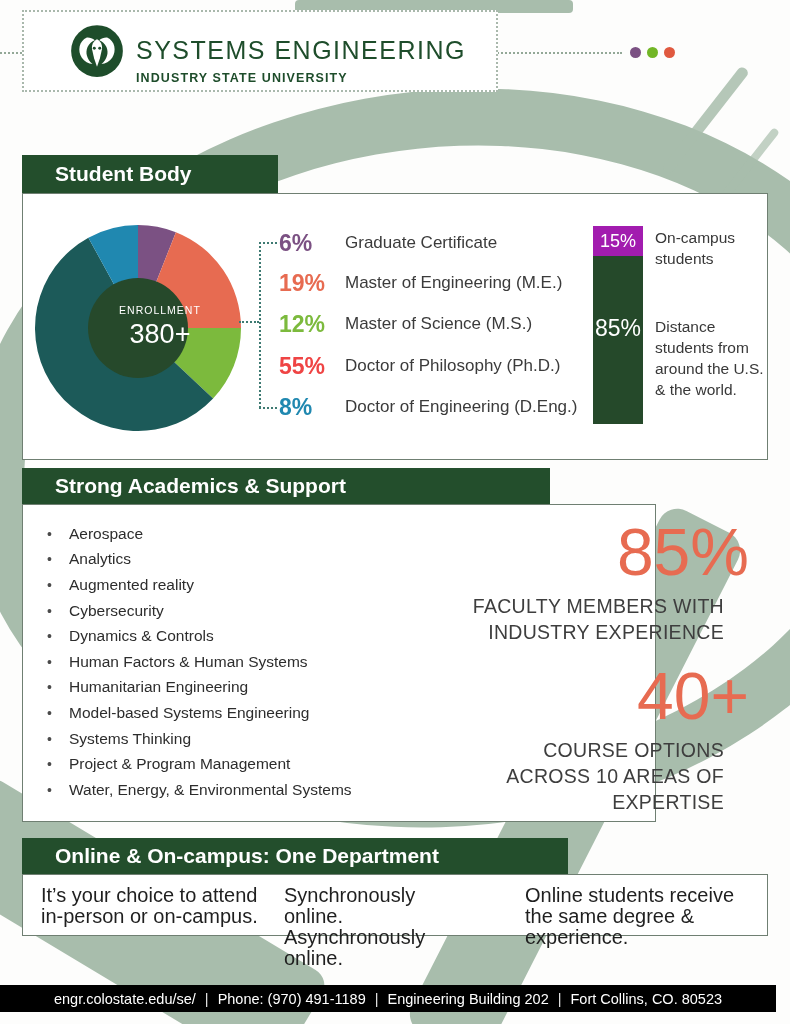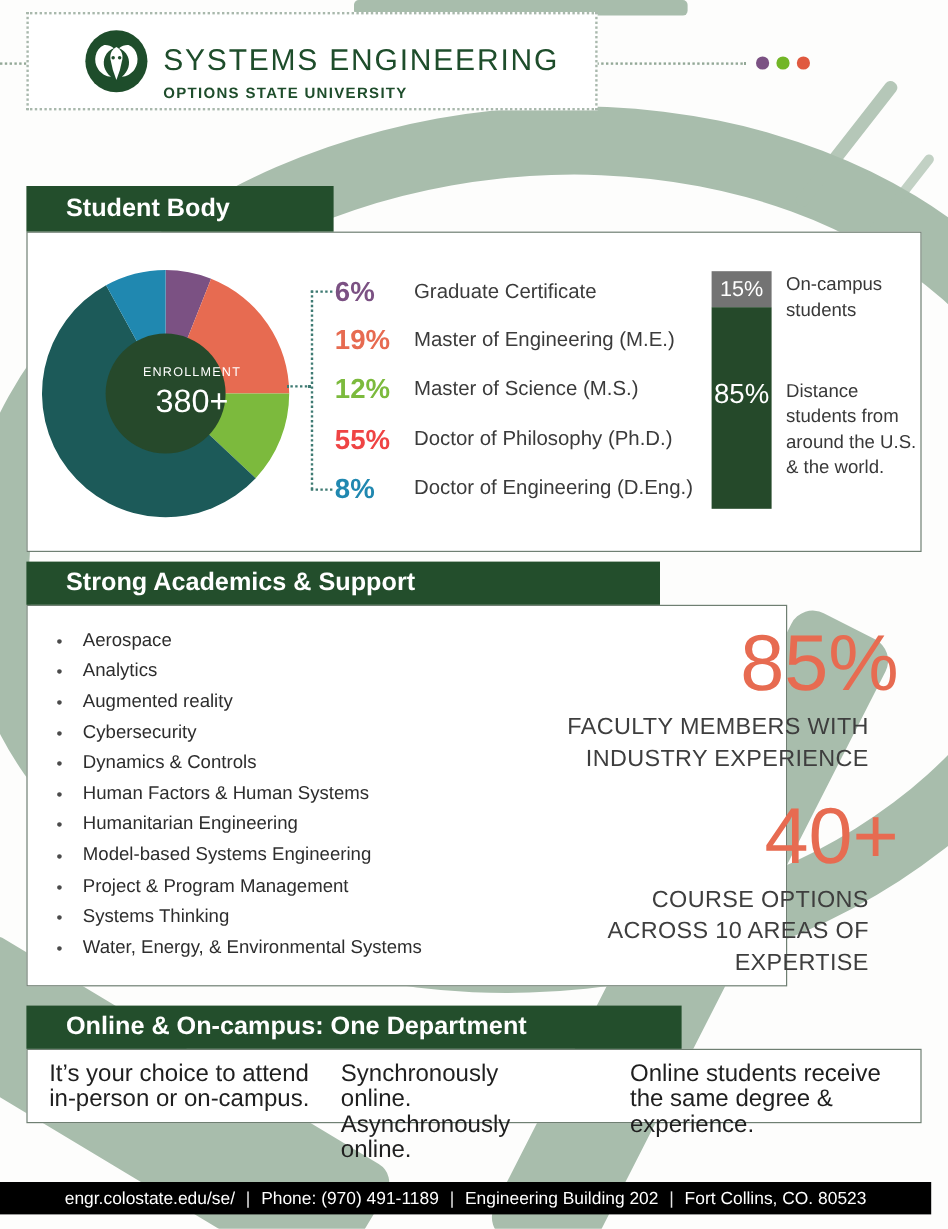--- a/index.html
+++ b/index.html
@@ -95,21 +95,21 @@
     <svg class="logo" viewBox="0 0 48 48">
       <circle cx="24" cy="24" r="23" fill="#1e4d2b"></circle>
       <path d="M15 12 C8 15 6.5 24 10.5 30 C12.8 33.4 16.5 35.4 20 35.6 C15 31.5 13.4 25.5 15.6 20.5 C17 17.4 19.5 15.2 22 14.4 C20 12.6 17.4 11.8 15 12 Z" fill="#ffffff"></path>
       <path d="M33 12 C40 15 41.5 24 37.5 30 C35.2 33.4 31.5 35.4 28 35.6 C33 31.5 34.6 25.5 32.4 20.5 C31 17.4 28.5 15.2 26 14.4 C28 12.6 30.6 11.8 33 12 Z" fill="#ffffff"></path>
       <path d="M24 13.5 C20.8 15.2 19 18.4 19.6 22.5 L21.4 30.5 L24 38 L26.6 30.5 L28.4 22.5 C29 18.4 27.2 15.2 24 13.5 Z" fill="#ffffff"></path>
       <circle cx="21.6" cy="21.5" r="1.3" fill="#1e4d2b"></circle>
       <circle cx="26.4" cy="21.5" r="1.3" fill="#1e4d2b"></circle>
     </svg>
     <div class="brand-text">
       <div class="brand-title">SYSTEMS ENGINEERING</div>
-      <div class="brand-subtitle">OPTIONS STATE UNIVERSITY</div>
+      <div class="brand-subtitle">INDUSTRY STATE UNIVERSITY</div>
     </div>
   </div>
   <div class="dots" id="accent-dots">
       <span class="dot" style="background: rgb(123, 81, 131);"></span>
       <span class="dot" style="background: rgb(114, 182, 38);"></span>
       <span class="dot" style="background: rgb(224, 89, 63);"></span>
     </div>
 
   <div class="section-header sh-student">
     <span>Student Body</span>
@@ -150,21 +150,21 @@
           <span class="legend-pct" style="color: #ef4444;">55%</span>
           <span class="legend-label">Doctor of Philosophy (Ph.D.)</span>
         </div>
         <div class="legend-row" style="top: 196px;">
           <span class="legend-pct" style="color: rgb(32, 136, 176);">8%</span>
           <span class="legend-label">Doctor of Engineering (D.Eng.)</span>
         </div>
       </div>
 
     <div class="vbar" id="campus-bar">
-        <div class="vbar-seg" style="height: 15%; background: #737373;">
+        <div class="vbar-seg" style="height: 15%; background: #a21caf;">
           <div class="vbar-pct-top">15%</div>
         </div>
         <div class="vbar-seg" style="height: 85%; background: rgb(37, 73, 42);">
           <div class="vbar-pct-main">85%</div>
         </div>
       </div>
     <div class="vbar-lab vbar-lab1">On-campus students</div>
     <div class="vbar-lab vbar-lab2">Distance students from around the U.S. &amp; the world.</div>
   </div>
 
@@ -174,22 +174,22 @@
   <div class="panel panel-academics">
     <ul class="focus-list" id="focus-list">
         <li>Aerospace</li>
         <li>Analytics</li>
         <li>Augmented reality</li>
         <li>Cybersecurity</li>
         <li>Dynamics &amp; Controls</li>
         <li>Human Factors &amp; Human Systems</li>
         <li>Humanitarian Engineering</li>
         <li>Model-based Systems Engineering</li>
+        <li>Systems Thinking</li>
         <li>Project &amp; Program Management</li>
-        <li>Systems Thinking</li>
         <li>Water, Energy, &amp; Environmental Systems</li>
       </ul>
 
     <div class="stat stat1">
       <div class="stat-value">85%</div>
       <div class="stat-label">FACULTY MEMBERS WITH INDUSTRY EXPERIENCE</div>
     </div>
     <div class="stat stat2">
       <div class="stat-value">40+</div>
       <div class="stat-label">COURSE OPTIONS ACROSS 10 AREAS OF EXPERTISE</div>

